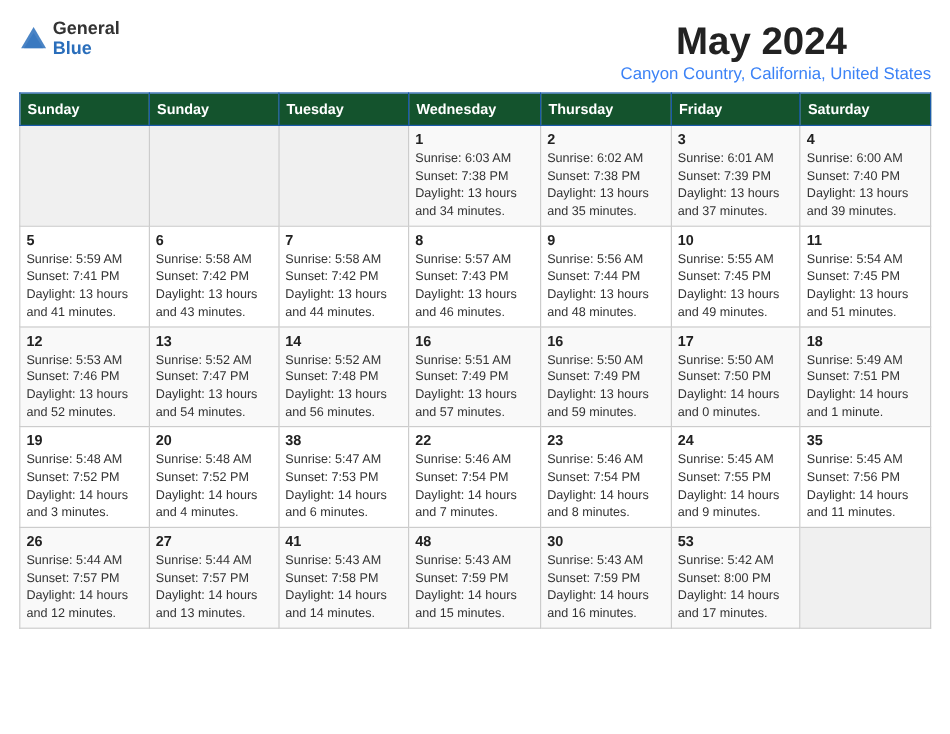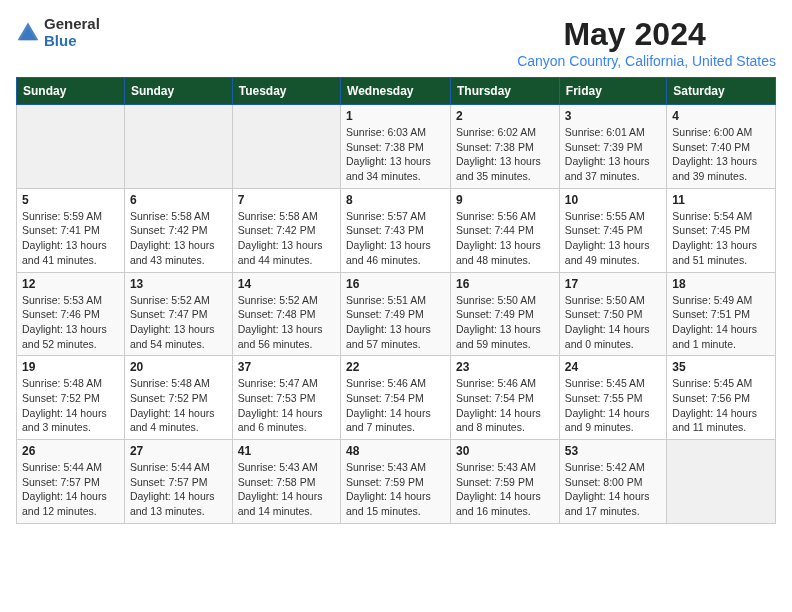--- a/index.html
+++ b/index.html
@@ -250,21 +250,21 @@
           Sunrise: 5:48 AM<br>Sunset: 7:52 PM<br>Daylight: 14 hours and 3 minutes.
         </div>
         </td>
         <td>
           <div class="cell-date">20</div>
         <div class="cell-info">
           Sunrise: 5:48 AM<br>Sunset: 7:52 PM<br>Daylight: 14 hours and 4 minutes.
         </div>
         </td>
         <td>
-          <div class="cell-date">37</div>
+          <div class="cell-date">38</div>
         <div class="cell-info">
           Sunrise: 5:47 AM<br>Sunset: 7:53 PM<br>Daylight: 14 hours and 6 minutes.
         </div>
         </td>
         <td>
           <div class="cell-date">22</div>
         <div class="cell-info">
           Sunrise: 5:46 AM<br>Sunset: 7:54 PM<br>Daylight: 14 hours and 7 minutes.
         </div>
         </td>

